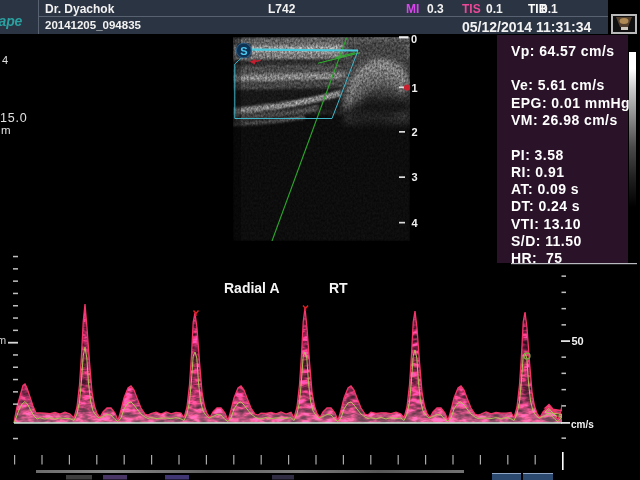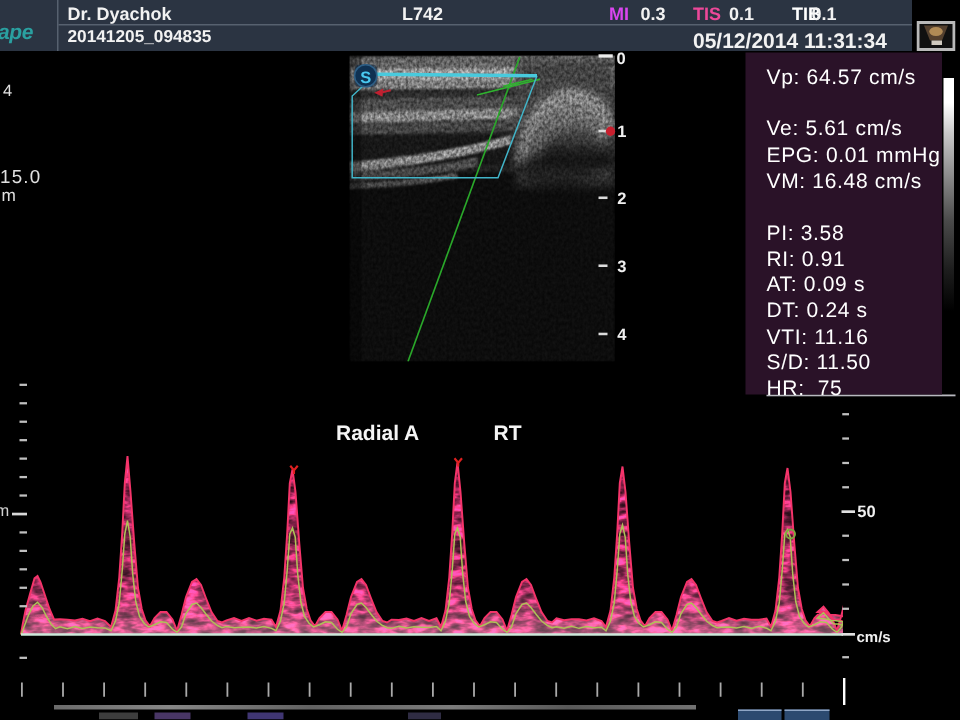--- a/index.html
+++ b/index.html
@@ -2,21 +2,21 @@
 <html><head><meta charset="utf-8"><style>
 html,body{margin:0;padding:0;background:#000;width:640px;height:480px;overflow:hidden}
 *{font-family:"Liberation Sans",sans-serif;box-sizing:border-box}
 .abs{position:absolute}
 #hdr{position:absolute;left:0;top:0;width:608px;height:33.5px;background:#2b3442}
 #hdr .t{position:absolute;color:#f2f2f2;font-weight:bold;font-size:12px;white-space:pre}
 #logo{position:absolute;left:-9px;top:13px;color:#2aa0a0;font-style:italic;font-weight:bold;font-size:14px;letter-spacing:-0.2px}
 #vdiv{position:absolute;left:37.5px;top:0;width:1.5px;height:33.5px;background:#57616f}
 #hdiv{position:absolute;left:39px;top:16.2px;width:569px;height:1.1px;background:#57616f}
 #panel{position:absolute;left:497px;top:35px;width:131px;height:228px;background:#2a1228}
-.pl{position:absolute;left:14px;color:#fff;font-weight:normal;font-size:14px;white-space:pre;letter-spacing:0.45px}
+.pl{position:absolute;left:14px;color:#fff;font-weight:bold;font-size:14px;white-space:pre;letter-spacing:0.45px}
 #gbar{position:absolute;left:629px;top:52px;width:7px;height:183px;
  background:linear-gradient(#ffffff 0%,#ffffff 9%,#c9c9c9 20%,#8a8a8a 36%,#4a4a4a 52%,#1d1d1d 70%,#000 85%)}
 #gstrip{position:absolute;left:36px;top:470px;width:428px;height:2.8px;
  background:linear-gradient(90deg,#868686,#a8a8a8 18%,#7a7a7a 40%,#9a9a9a 62%,#6e6e6e 80%,#8e8e8e);opacity:0.8}
 .btn{position:absolute;top:473px;height:7px;background:#2c4a70;border-top:1px solid #8fa6c6}
 </style></head>
 <body>
 <div id="hdr">
  <div id="logo">cape</div>
  <div id="vdiv"></div>
@@ -221,25 +221,25 @@
 <rect x="66" y="475" width="26" height="4.5" fill="#7a7a7a" opacity="0.5"></rect>
 <rect x="103" y="475" width="24" height="4.5" fill="#7a5aaa" opacity="0.6"></rect>
 <rect x="165" y="475" width="24" height="4.5" fill="#6a5abf" opacity="0.6"></rect>
 <rect x="272" y="475" width="22" height="4.5" fill="#55507a" opacity="0.55"></rect>
 </svg>
 
 <div id="panel">
     <div class="pl" style="top:7.7px">Vp: 64.57 cm/s</div>
 <div class="pl" style="top:42.3px">Ve: 5.61 cm/s</div>
 <div class="pl" style="top:59.6px">EPG: 0.01 mmHg</div>
-<div class="pl" style="top:76.9px">VM: 16.48 cm/s</div>
+<div class="pl" style="top:76.9px">VM: 26.98 cm/s</div>
 <div class="pl" style="top:111.5px">PI: 3.58</div>
 <div class="pl" style="top:128.8px">RI: 0.91</div>
 <div class="pl" style="top:146.1px">AT: 0.09 s</div>
 <div class="pl" style="top:163.4px">DT: 0.24 s</div>
-<div class="pl" style="top:180.7px">VTI: 11.16</div>
+<div class="pl" style="top:180.7px">VTI: 13.10</div>
 <div class="pl" style="top:198.0px">S/D: 11.50</div>
 <div class="pl" style="top:215.3px">HR:&nbsp; 75</div>
   </div>
 <div id="gbar"></div>
 <div id="gstrip"></div>
 <div class="btn" style="left:492px;width:29px"></div>
 <div class="btn" style="left:523px;width:30px"></div>
 
 </body></html>

